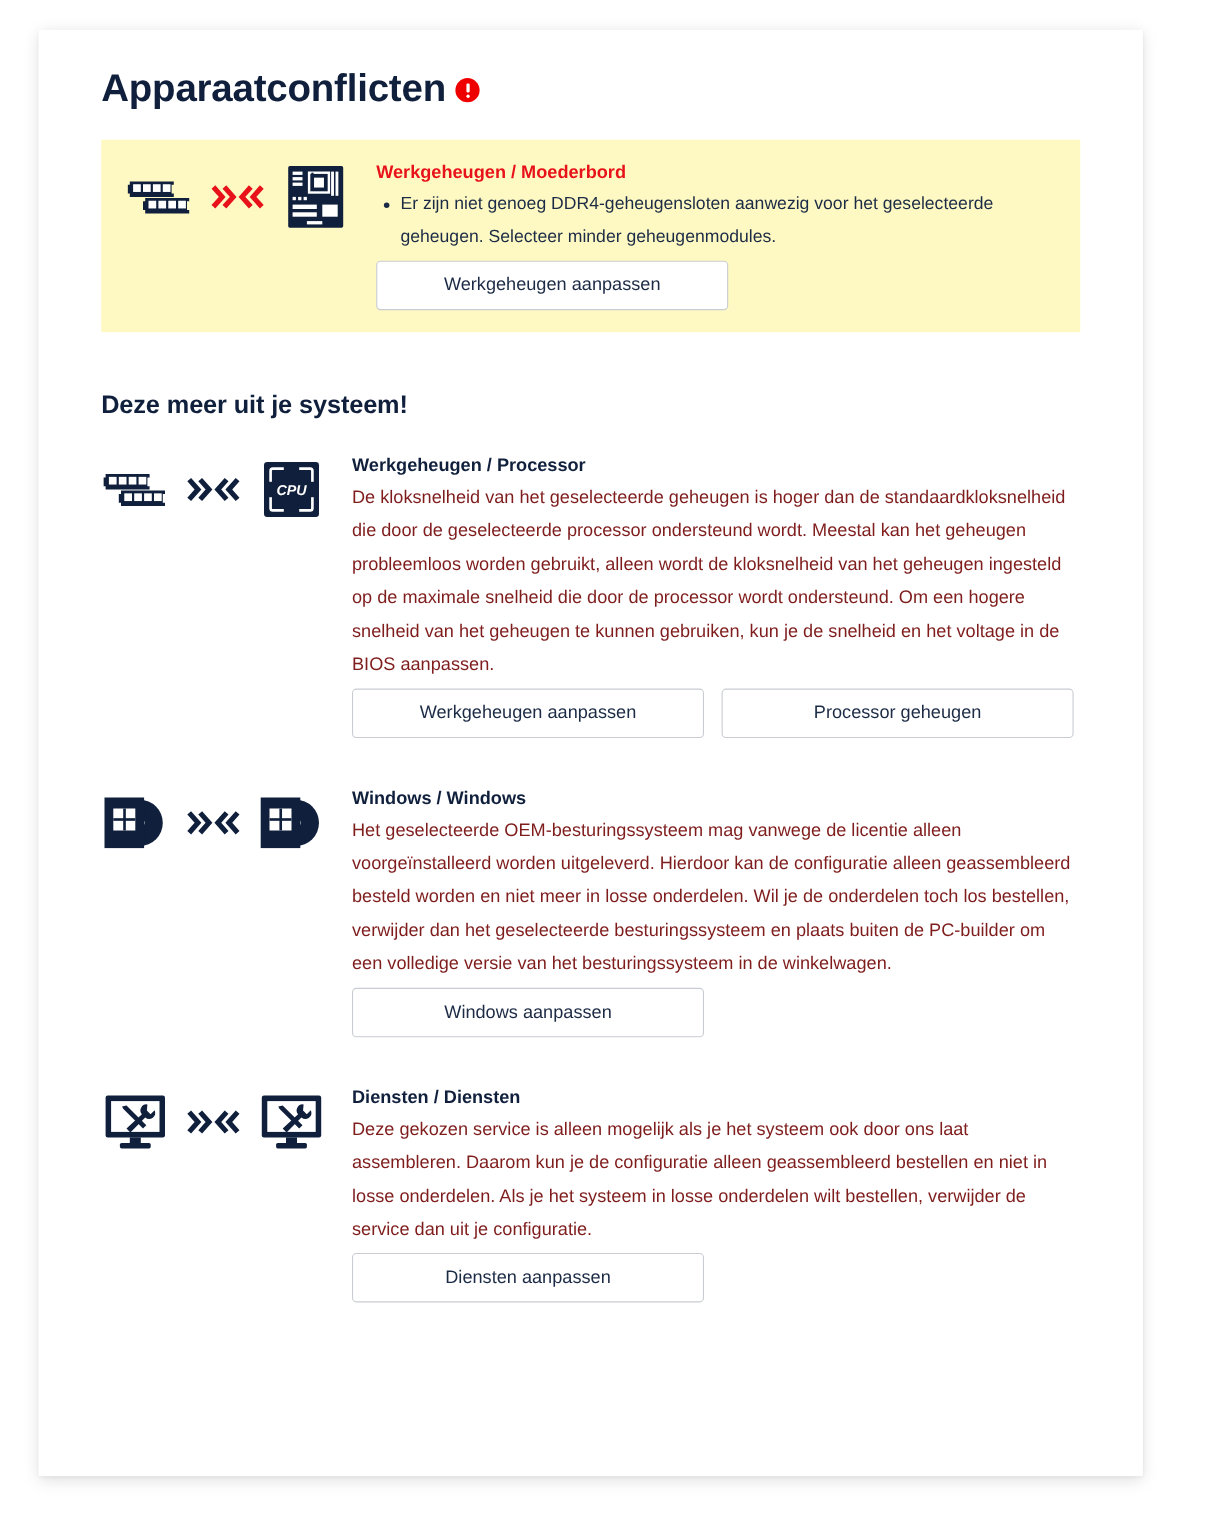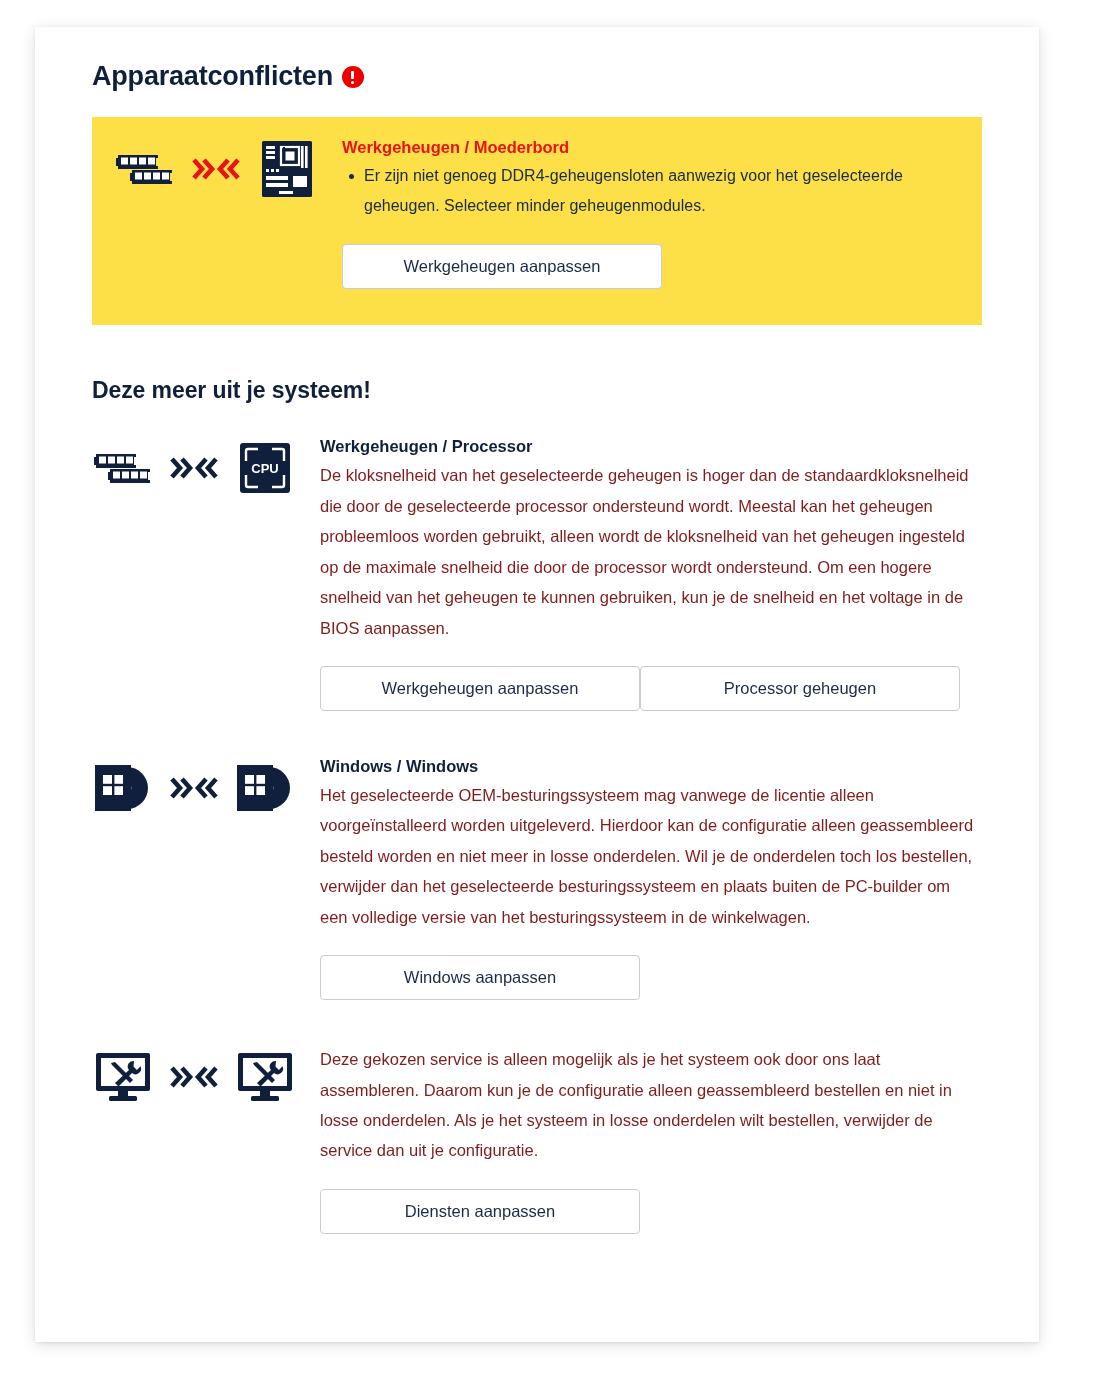--- a/index.html
+++ b/index.html
@@ -29,21 +29,21 @@
     height: 1315px;
     background: #ffffff;
     box-shadow: 0 3px 14px rgba(0,0,0,0.13), 0 1px 3px rgba(0,0,0,0.07);
   }
   .card-inner {
     padding: 33px 57px 0 57px;
   }
 
   
   .section-title {
-    font-size: 27px;
+    font-size: 35px;
     font-weight: bold;
     color: #10203c;
     letter-spacing: -0.2px;
     margin: 0;
     display: flex;
     align-items: center;
     gap: 9px;
     line-height: 1.2;
   }
   .warn-badge {
@@ -81,38 +81,39 @@
     font-size: 23px;
     font-weight: bold;
     color: #10203c;
     margin: 0;
     letter-spacing: -0.1px;
   }
 
   
   .conflict-panel {
     margin-top: 25px;
-    background: #fde047;
-    padding: 19px 22px 36px 22px;
+    background: #fef9c3;
+    padding: 19px 22px 20px 22px;
     display: flex;
     align-items: flex-end;
     gap: 0;
   }
   .item-row {
     display: flex;
     align-items: flex-start;
   }
   .icon-pair {
     flex: 0 0 auto;
     width: 228px;
     display: flex;
     align-items: center;
     justify-content: flex-start;
     gap: 12px;
     padding-top: 2px;
+    font-style: italic;
   }
   .icon-box {
     width: 62px;
     height: 62px;
     display: flex;
     align-items: center;
     justify-content: center;
     flex: 0 0 auto;
   }
   .arrows {
@@ -159,21 +160,22 @@
   .pair-desc {
     font-size: 16.5px;
     line-height: 1.845;
     color: #7f1d1d;
     margin: 0;
   }
 
   
   .btn-row {
     display: flex;
-    margin-top: 23px;
+    gap: 16px;
+    margin-top: 6px;
   }
   .btn {
     flex: 0 0 auto;
     width: 320px;
     height: 45px;
     background: #ffffff;
     border: 1px solid #c9ccd2;
     border-radius: 4px;
     font-family: "Liberation Sans", sans-serif;
     font-size: 16.5px;
@@ -394,20 +396,21 @@
                 <rect x="25" y="41" width="10" height="6" fill="#10203c"></rect>
                 <rect x="16" y="46" width="28" height="5" rx="1.5" fill="#10203c"></rect>
                 <g fill="#10203c">
                   <path d="M18 13 l4 -1 l18 18 l-3 3 l-18 -18 z"></path>
                   <path d="M41 11 a5.5 5.5 0 0 0 -5 9 l-14 13 l3.5 3.5 l13.5 -13.6 a5.5 5.5 0 0 0 8.5 -6.6 l-3.6 3.6 l-3.4 -3.4 z"></path>
                 </g>
               </svg>
             </span>
           </div>
           <div class="body-col">
+            <div class="pair-title dark">Diensten / Diensten</div>
             <p class="pair-desc">Deze gekozen service is alleen mogelijk als je het systeem ook door ons laat assembleren. Daarom kun je de configuratie alleen geassembleerd bestellen en niet in losse onderdelen. Als je het systeem in losse onderdelen wilt bestellen, verwijder de service dan uit je configuratie.</p>
             <div class="btn-row">
               <button class="btn">Diensten aanpassen</button>
             </div>
           </div>
         </div>
 
       </div>
     </div>
   </div>

